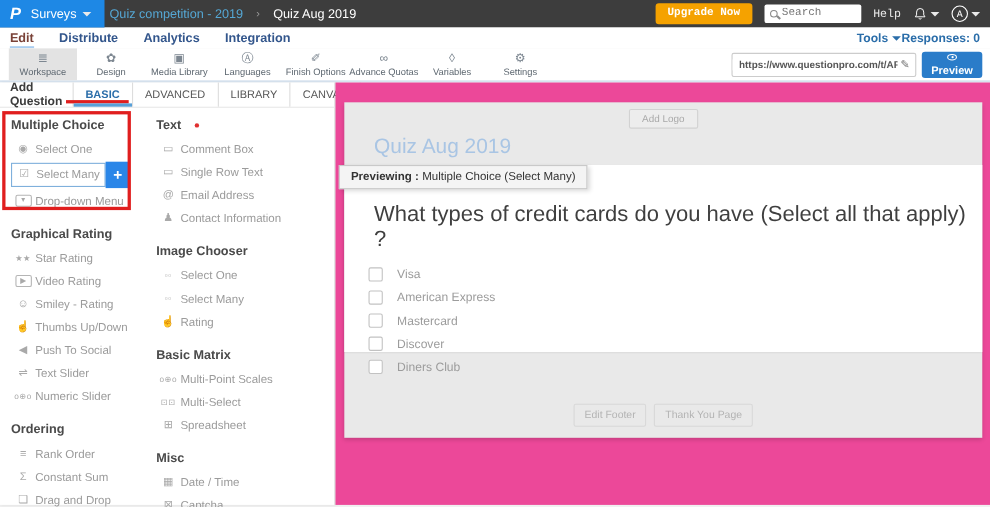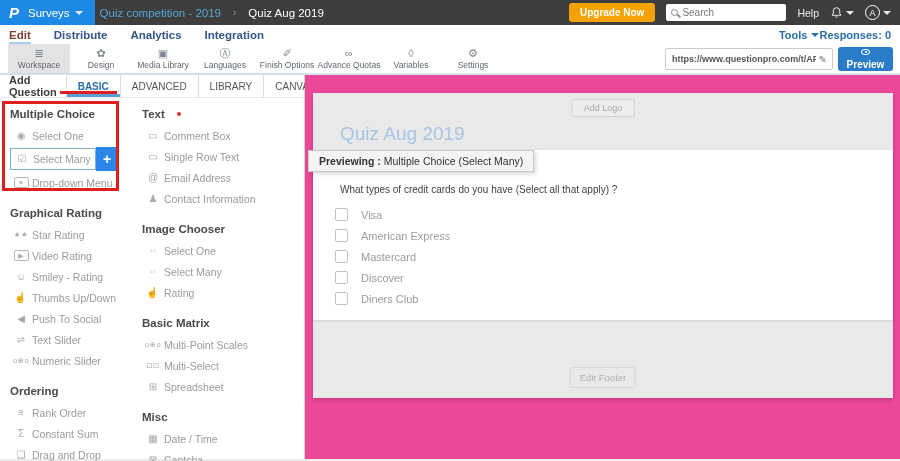--- a/index.html
+++ b/index.html
@@ -10,23 +10,23 @@
   
   .topbar { height:25px; background:#3d3d3d; display:flex; align-items:center; color:#fff; }
   .brand-block { height:100%; background:#1e88e5; display:flex; align-items:center; padding:0 12px 0 9px; gap:9px; }
   .brand-glyph { font-weight:bold; font-size:15px; font-style:italic; }
   .surveys { font-size:11.5px; display:flex; align-items:center; gap:5px; }
   .caret-down { width:0; height:0; border-left:4px solid transparent; border-right:4px solid transparent; border-top:4px solid #eaeaea; display:inline-block; }
   .crumb { margin-left:5px; font-size:11.5px; display:flex; align-items:center; gap:12px; }
   .crumb-parent { color:#55a7d4; }
   .crumb-sep { color:#9a9a9a; font-size:10px; }
   .crumb-current { color:#fff; }
-  .top-right { margin-left:auto; display:flex; align-items:center; gap:11px; padding-right:9px; }
+  .top-right { margin-left:auto; display:flex; align-items:center; gap:11px; padding-right:9px;font-family:Liberation Mono, monospace; }
   .upgrade { background:#f5a200; color:#fff; font-size:10px; font-weight:bold; border:none; border-radius:3px; padding:4px 11px; cursor:pointer; font-family:inherit; }
-  .searchbox { background:#fff; border-radius:2px; height:17px; width:120px; display:flex; align-items:center; padding:0 5px; gap:4px; }
+  .searchbox { background:#fff; border-radius:2px; height:17px; width:88px; display:flex; align-items:center; padding:0 5px; gap:4px; }
   .mag { width:7px; height:7px; border:1.5px solid #8a8a8a; border-radius:50%; position:relative; flex-shrink:0; }
   .mag::after { content:""; position:absolute; width:4px; height:1.5px; background:#8a8a8a; transform:rotate(45deg); right:-4px; bottom:-1px; }
   .searchbox input { border:none; outline:none; font-size:10px; width:100%; color:#444; font-family:inherit; background:transparent; }
   .help { font-size:10.5px; color:#ececec; }
   .bellwrap { display:flex; align-items:center; gap:3px; }
   .avatarwrap { display:flex; align-items:center; gap:3px; }
   .avatar { width:15px; height:15px; border:1px solid #fff; border-radius:50%; font-size:9px; display:flex; align-items:center; justify-content:center; color:#fff; }
 
   
   .menubar { height:19px; background:#fff; display:flex; align-items:center; padding:0 9px; gap:23px; }
@@ -78,21 +78,21 @@
   .plus-btn { width:22px; height:24px; background:#2a86e8; color:#fff; border:none; font-size:14px; font-weight:bold; display:flex; align-items:center; justify-content:center; cursor:pointer; font-family:inherit; }
   .annotation-box { position:absolute; left:2px; top:26px; width:117px; height:90px; border:3px solid #e01e1e; pointer-events:none; z-index:5; }
 
   
   .preview { flex:1; background:#ec4899; position:relative; }
   .survey-panel { position:absolute; left:8px; right:7px; top:18px; height:305px; background:#e9e9e9; box-shadow:0 2px 4px rgba(0,0,0,.18); }
   .add-logo { position:absolute; top:6px; left:50%; transform:translateX(-50%); font-size:9px; color:#a9a9a9; background:#ededed; border:1px solid #d2d2d2; border-radius:2px; padding:3px 11px; cursor:pointer; font-family:inherit; white-space:nowrap; }
   .survey-title { position:absolute; top:30px; left:27px; font-size:19px; font-weight:normal; color:#a9c5e4; }
   .white-card { position:absolute; top:57px; left:0; right:0; height:170px; background:#fff; box-shadow:0 1px 2px rgba(0,0,0,.12); }
   .ptooltip { position:absolute; top:0; left:-5px; background:#f4f4f4; border:1px solid #c9c9c9; box-shadow:2px 2px 4px rgba(0,0,0,.15); font-size:10.5px; color:#333; padding:4px 10px; white-space:nowrap; z-index:3; }
-  .question { margin:34px 0 0 27px; font-size:10px; color:#3f3f3f; }
+  .question { margin:34px 0 0 27px; font-size:20px; color:#3f3f3f; }
   .options { margin:9px 0 0 22px; }
   .opt-row { display:flex; align-items:center; height:21px; }
   .opt-box { width:13px; height:13px; border:1px solid #c2c2c2; border-radius:2px; background:#fff; flex-shrink:0; cursor:pointer; }
   .opt-label { margin-left:13px; font-size:11px; color:#9c9c9c; }
   .footer-btns { position:absolute; bottom:10px; left:50%; transform:translateX(-50%); display:flex; gap:7px; }
   .footer-btn { font-size:9.5px; color:#b3b3b3; border:1px solid #d8d8d8; background:transparent; border-radius:2px; padding:4px 9px; cursor:pointer; font-family:inherit; white-space:nowrap; }
 </style>
 </head>
 <body>
 
@@ -367,18 +367,19 @@
                 <span class="opt-label">Discover</span>
               </div>
               <div class="opt-row">
                 <span class="opt-box"></span>
                 <span class="opt-label">Diners Club</span>
               </div>
             </div>
         </div>
         <div class="footer-btns" id="footer-btns">
             <button class="footer-btn">Edit Footer</button>
+            <button class="footer-btn">Thank You Page</button>
           </div>
       </div>
     </section>
 
   </div>
 </div>
 
 </body></html>

